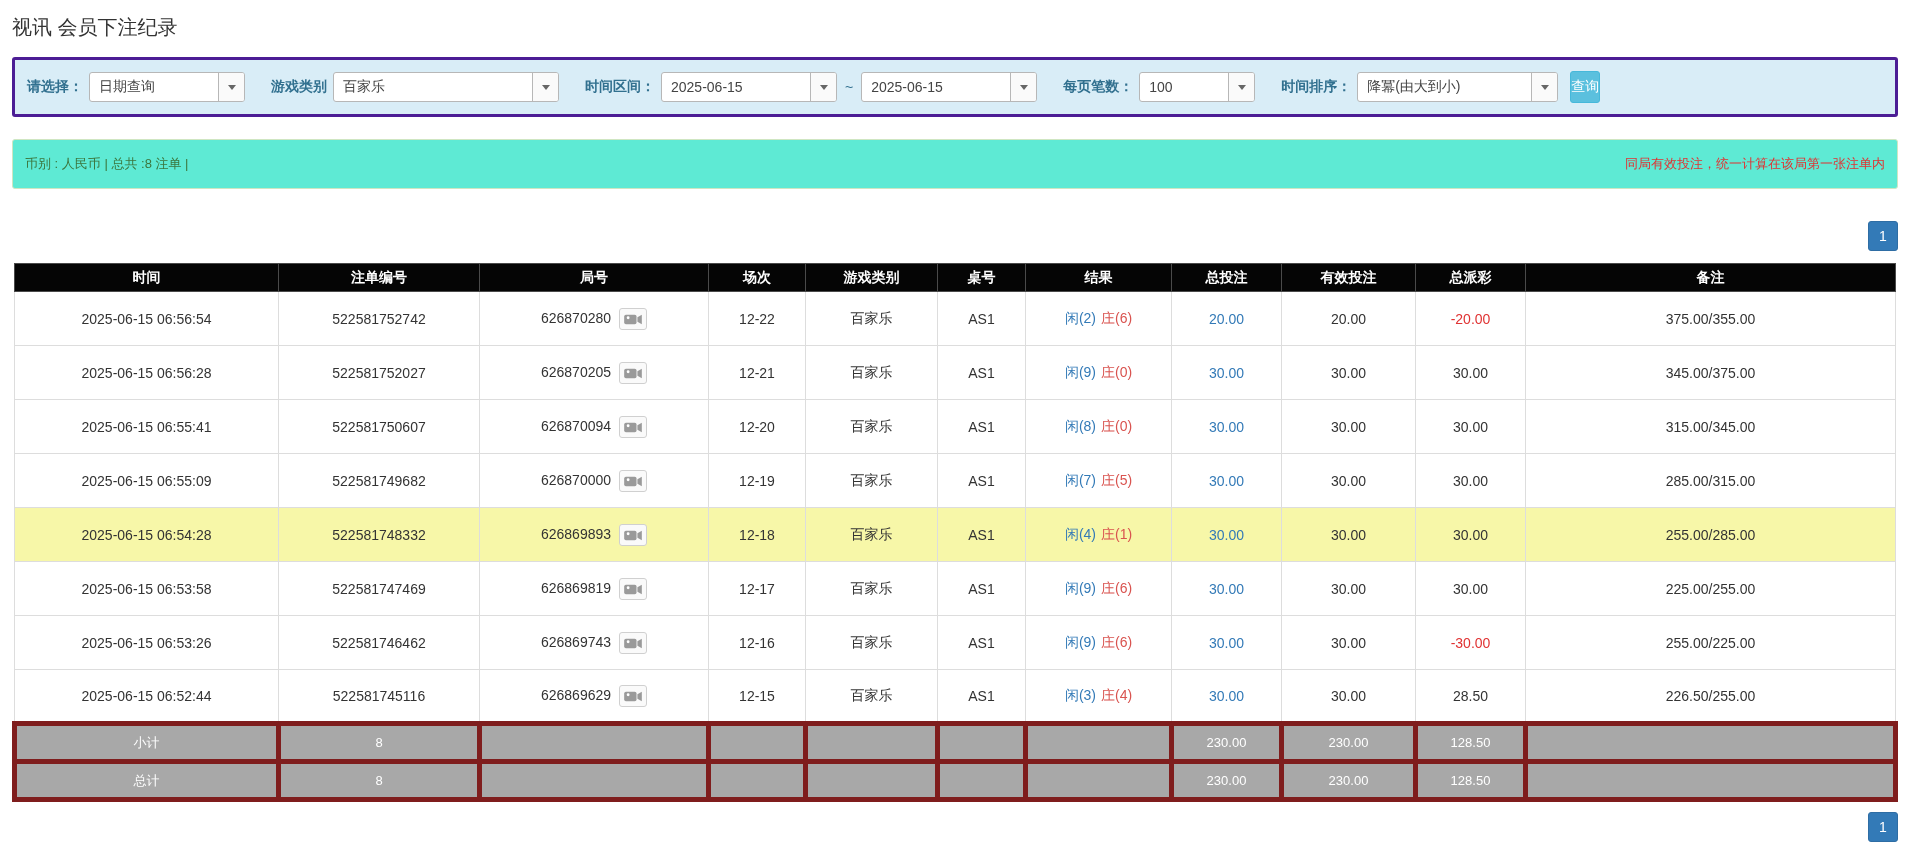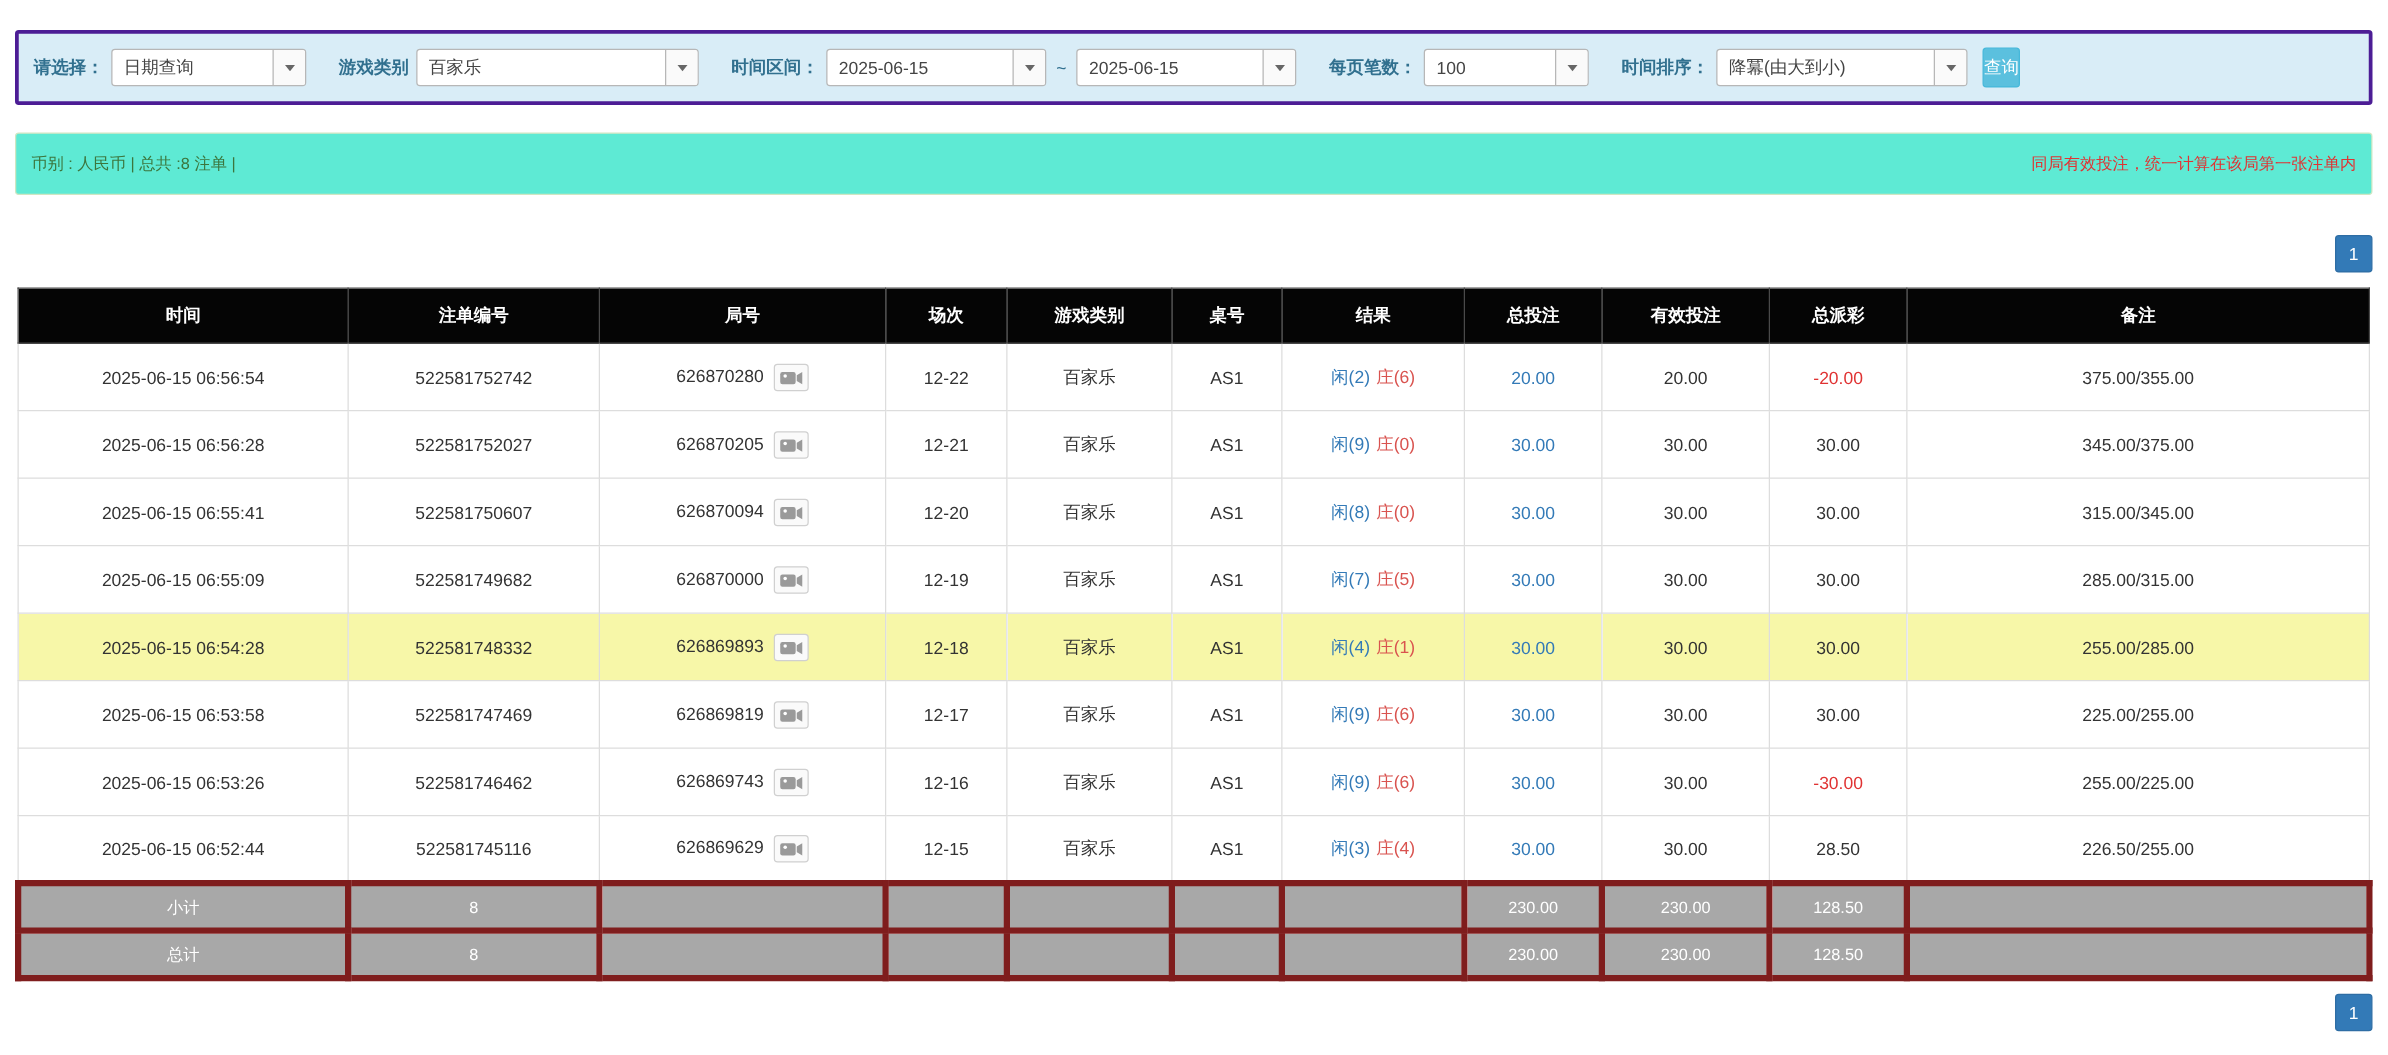--- a/index.html
+++ b/index.html
@@ -80,21 +80,21 @@
     font-family: "Liberation Sans", "DejaVu Sans", sans-serif;
   }
 
   
   table.records {
     width: 100%; border-collapse: collapse; table-layout: fixed;
   }
   .records th {
     background: #050505; color: #fff;
     font-size: 14px; font-weight: bold;
-    height: 44px; border: 1px solid #4a4a4a;
+    height: 28px; border: 1px solid #4a4a4a;
     text-align: center;
   }
   .records td {
     border: 1px solid #ddd; background: #fff;
     text-align: center; vertical-align: middle;
     font-size: 14px; color: #333; height: 54px;
     overflow: hidden;
   }
   tr.highlight td { background: #f7f7a8; }
 
@@ -115,20 +115,21 @@
   .summary-row td {
     background: #a8a8a8; color: #fff;
     height: 38px; font-size: 13px; border: 5px solid #7f1d1d;
   }
 </style>
 </head>
 <body>
 
 <div class="page">
 
+  <h1 class="title">视讯 会员下注纪录</h1>
 
   <div class="filter-bar">
     <span class="flabel first">请选择：</span>
     <div class="combo" style="width:156px">
       <span class="combo-value">日期查询</span>
       <span class="combo-btn">
           <span class="caret"></span>
         </span>
     </div>
 
@@ -149,21 +150,21 @@
     </div>
     <span class="tilde">~</span>
     <div class="combo" style="width:176px">
       <span class="combo-value">2025-06-15</span>
       <span class="combo-btn">
           <span class="caret"></span>
         </span>
     </div>
 
     <span class="flabel">每页笔数：</span>
-    <div class="combo" style="width:132px">
+    <div class="combo" style="width:116px">
       <span class="combo-value">100</span>
       <span class="combo-btn">
           <span class="caret"></span>
         </span>
     </div>
 
     <span class="flabel">时间排序：</span>
     <div class="combo" style="width:201px">
       <span class="combo-value">降冪(由大到小)</span>
       <span class="combo-btn">

